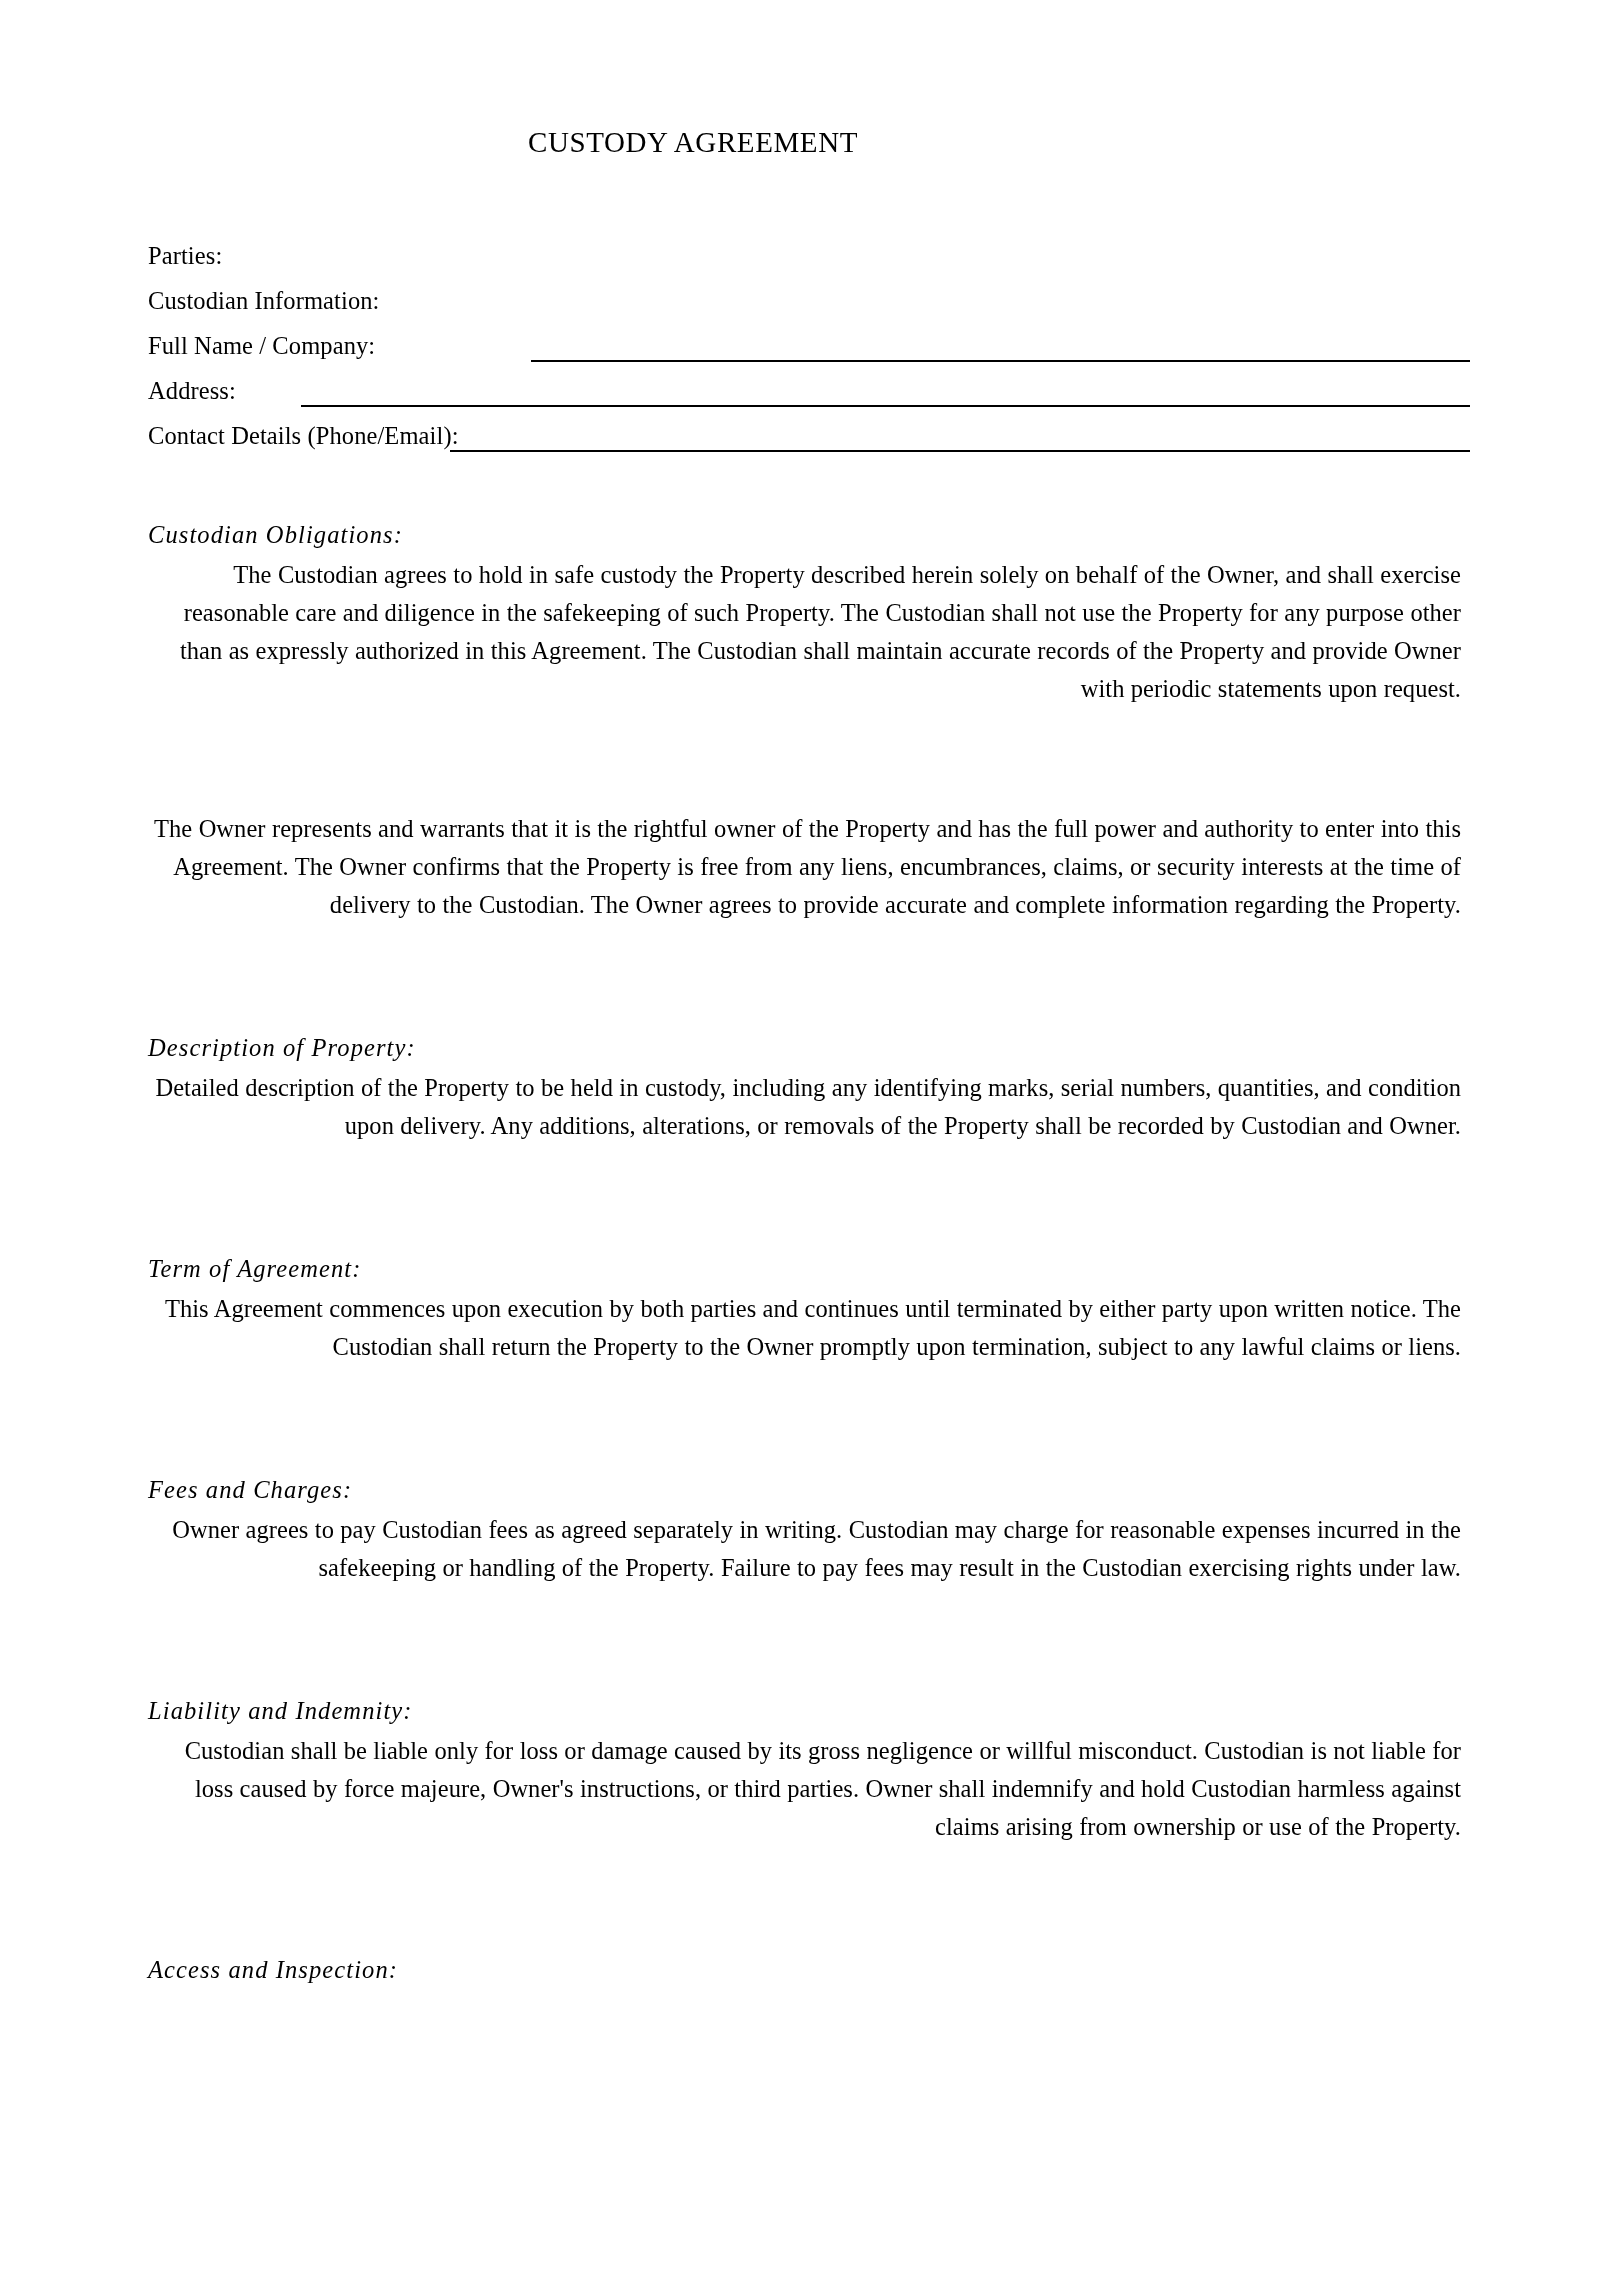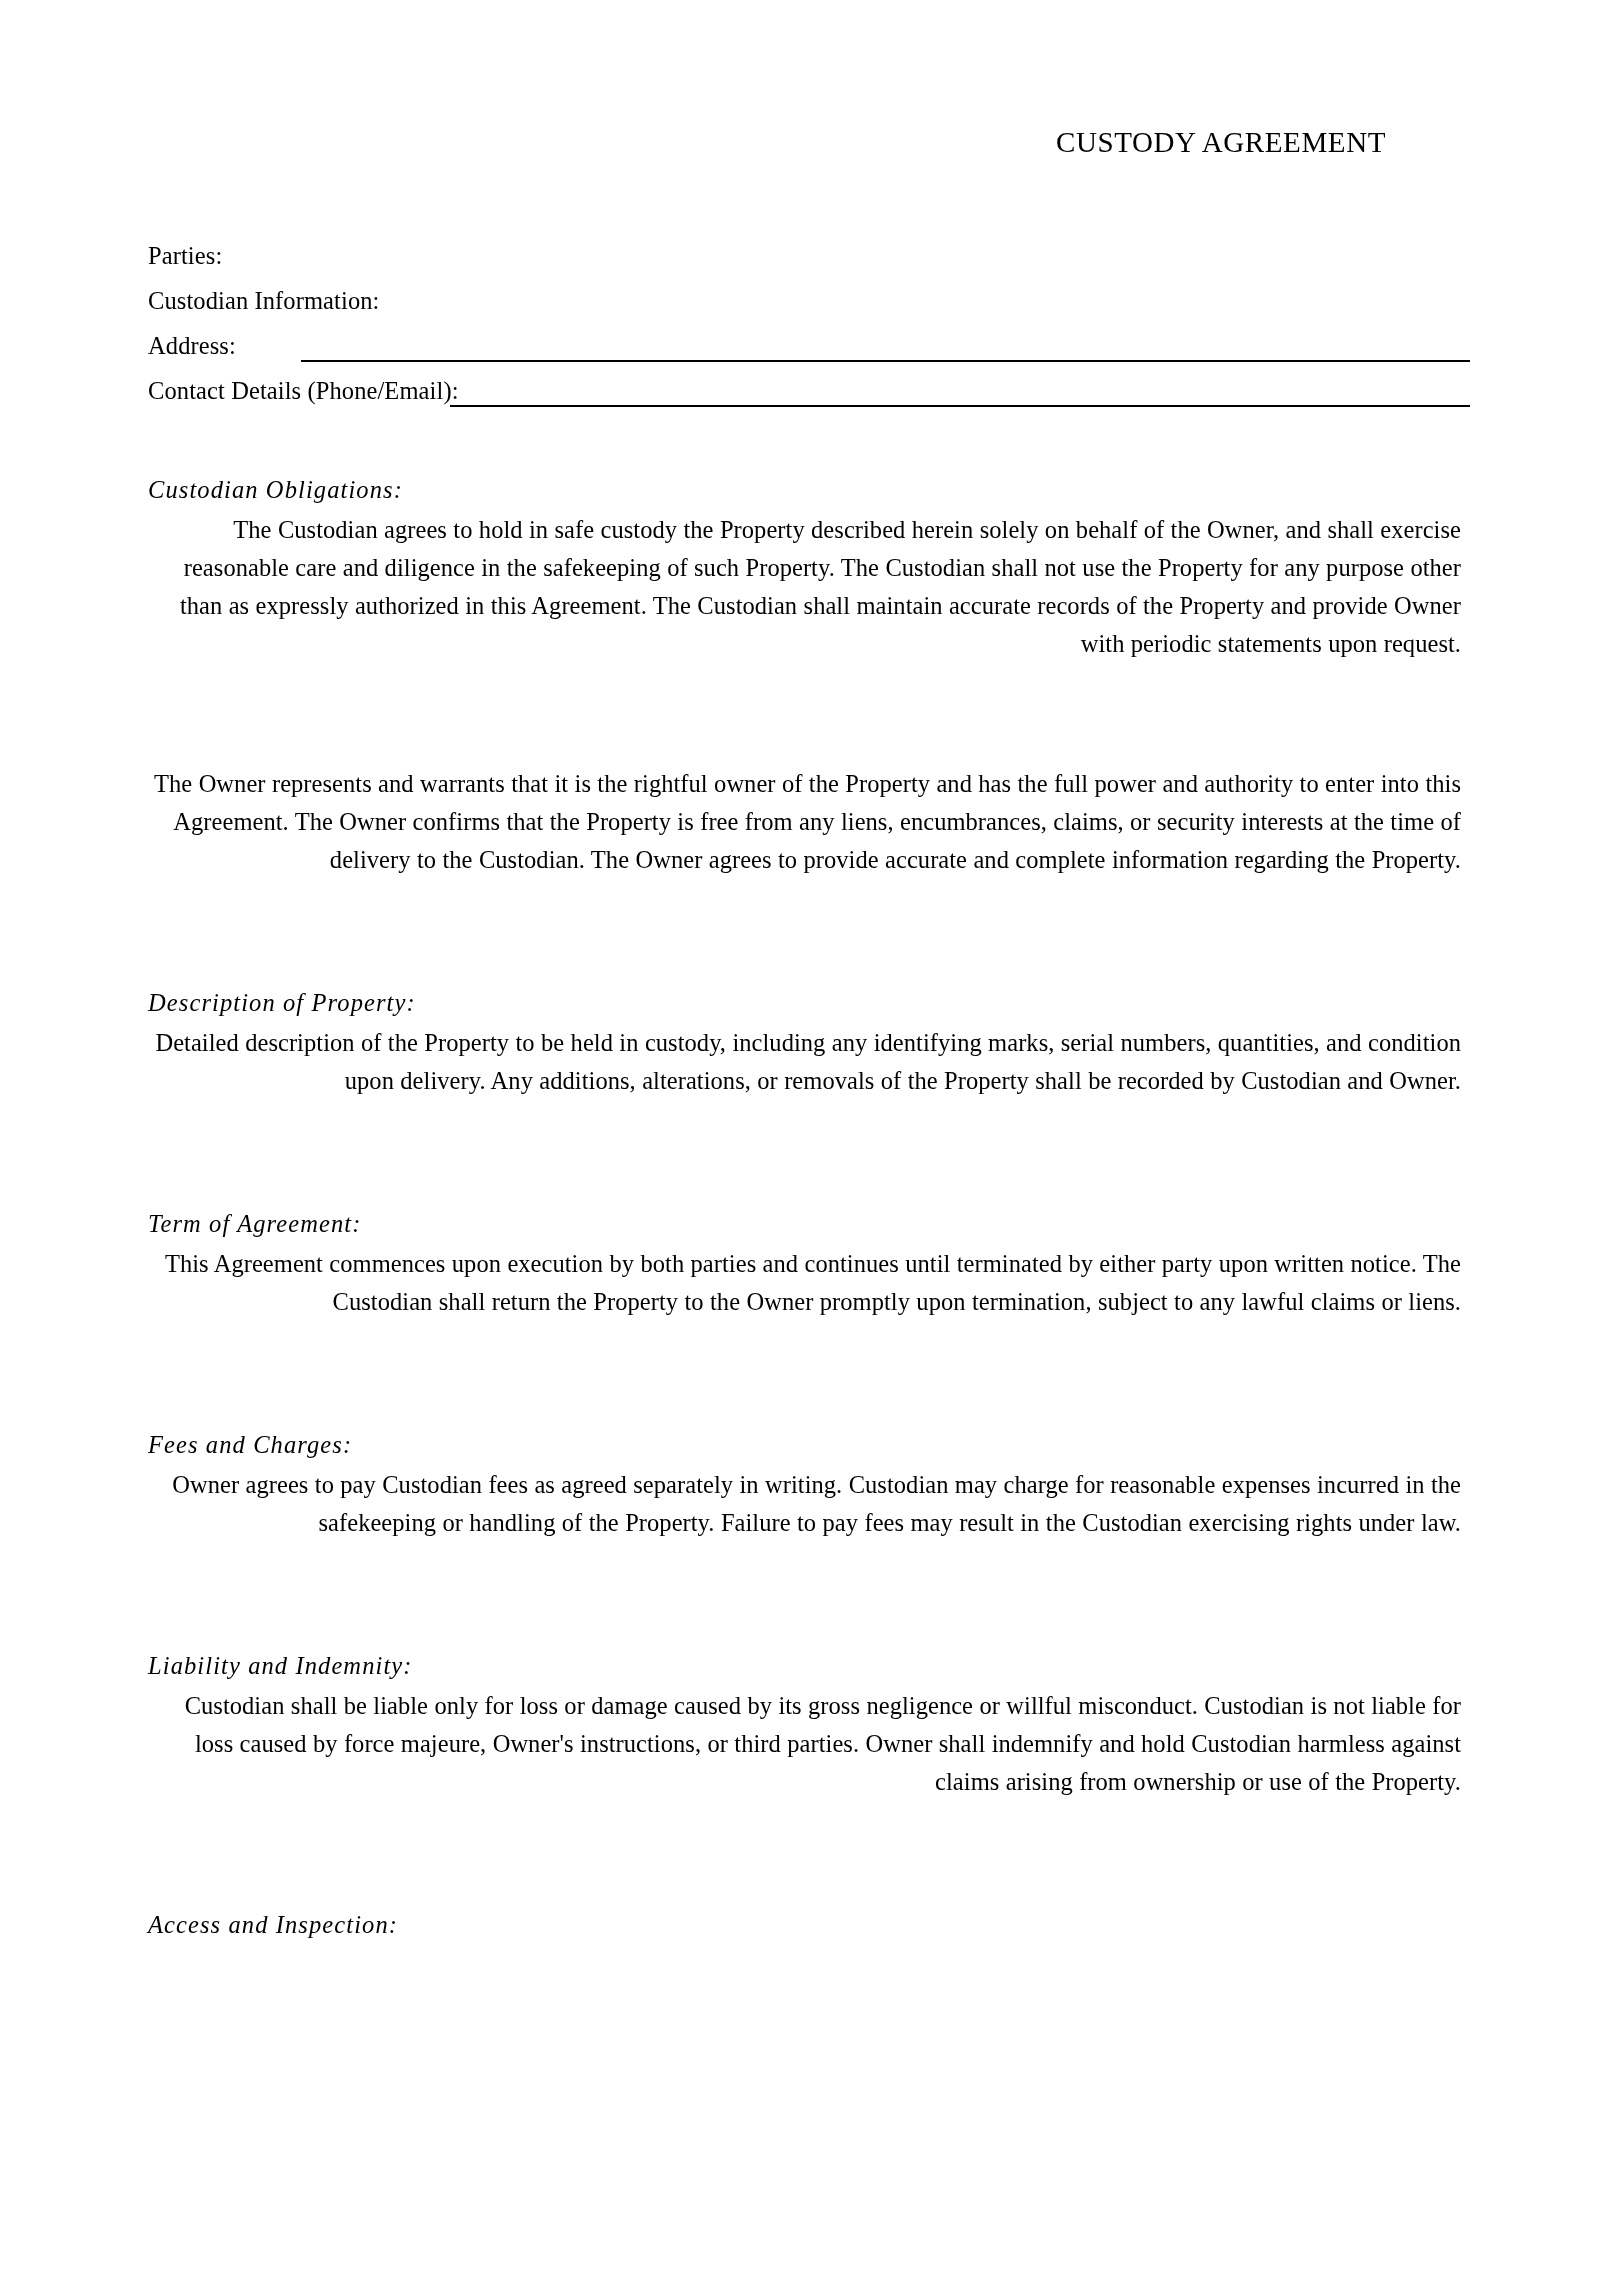--- a/index.html
+++ b/index.html
@@ -18,21 +18,21 @@
     height: 2293px;
     background: #ffffff;
     box-sizing: border-box;
     overflow: hidden;
   }
   .doc-title {
     position: absolute;
     top: 125px;
     left: 0;
     width: 1386px;
-    text-align: right;
+    text-align: center;
     font-size: 29px;
     line-height: 35px;
     letter-spacing: 0.6px;
     font-weight: 400;
   }
   .content {
     position: absolute;
     left: 148px;
     top: 233px;
     width: 1313px;
@@ -80,20 +80,24 @@
 <div class="page">
 
   <div class="doc-title">CUSTODY AGREEMENT</div>
 
   <div class="content">
 
     <div class="label-line">Parties:</div>
 
     <div class="label-line">Custodian Information:</div>
 
+    <div class="label-line">
+      <span>Full Name / Company:</span>
+      <span class="fill-rule rule-fullname"></span>
+    </div>
 
     <div class="label-line">
       <span>Address:</span>
       <span class="fill-rule rule-address"></span>
     </div>
 
     <div class="label-line">
       <span>Contact Details (Phone/Email):</span>
       <span class="fill-rule rule-contact"></span>
     </div>

